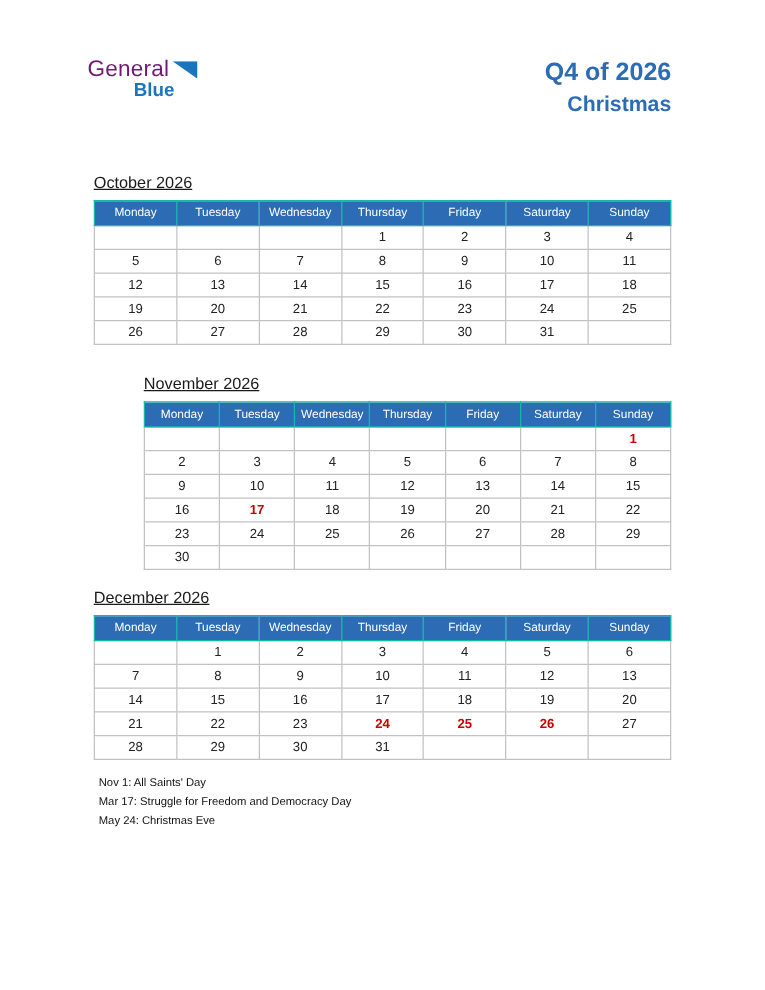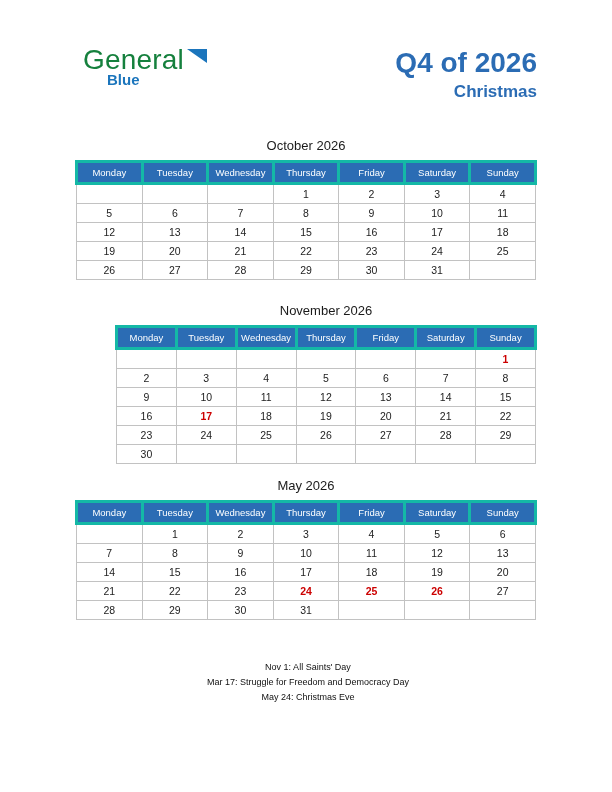--- a/index.html
+++ b/index.html
@@ -15,61 +15,61 @@
     height: 792px;
     background: #ffffff;
     font-family: "Liberation Sans", sans-serif;
     overflow: hidden;
     margin: 0 auto;
   }
 
   
   .logo { position: absolute; left: 70px; top: 46px; line-height: 1; }
   .logo-top { display: flex; align-items: flex-start; }
-  .logo-general { font-size: 28px; color: #15803d; letter-spacing: 0.2px; margin-left: 13px; }
+  .logo-general { font-size: 18px; color: #701a75; letter-spacing: 0.2px; }
   .logo-flag { margin-left: 3px; margin-top: 3px; }
   .logo-blue {
     font-size: 15px; font-weight: bold; color: var(--logo-blue);
     margin-left: 37px; margin-top: -2px;
   }
 
   
   .header-right { position: absolute; right: 75px; top: 48px; text-align: right; color: var(--accent); }
-  .q-title { font-size: 28px; font-weight: bold; line-height: 1.05; }
+  .q-title { font-size: 20px; font-weight: bold; line-height: 1.05; }
   .q-subtitle { font-size: 17px; font-weight: bold; margin-top: 5px; }
 
   
   .calendars { position: absolute; left: 75px; top: 138px; width: 462px; }
   .month { }
   .month:nth-child(1) { margin-bottom: 23px; }
   .month:nth-child(2) { margin-bottom: 14px; margin-left: 40px; }
-  .month-title { text-align: center; font-size: 13px; color: #1a1a1a; margin-bottom: 7px; }
+  .month-title { text-align: left; font-size: 13px; color: #1a1a1a; margin-bottom: 7px; text-decoration: underline; }
 
   table.cal { width: 100%; border-collapse: collapse; table-layout: fixed; }
   .cal th {
     background: var(--accent);
     color: #ffffff;
     font-weight: normal;
     font-size: 9.5px;
     padding: 4px 0;
-    border: 3px solid #14b8a6;
+    border: 1px solid #14b8a6;
   }
   .cal td {
     font-size: 10.5px;
     color: #222222;
     text-align: center;
     padding: 3px 0;
     height: 17px;
     border: 1px solid #c2c2c2;
     background: #ffffff;
   }
   .cal td.holiday { color: var(--holiday-red); font-weight: bold; }
 
   
-  .holidays { margin-top: 42px; margin-left: 4px; text-align: center; }
+  .holidays { margin-top: 13px; margin-left: 4px; }
   .holiday-line { font-size: 9px; color: #111111; margin: 4px 0; line-height: 1.2; }
 </style>
 </head>
 <body>
 
 <div class="page">
 
   <div class="logo">
     <div class="logo-top">
       <span class="logo-general">General</span>
@@ -218,21 +218,21 @@
               <td></td>
               <td></td>
               <td></td>
               <td></td>
               <td></td>
             </tr>
           </tbody>
         </table>
       </div>
       <div class="month">
-        <div class="month-title">May 2026</div>
+        <div class="month-title">December 2026</div>
         <table class="cal">
           <thead>
             <tr>
               <th>Monday</th>
               <th>Tuesday</th>
               <th>Wednesday</th>
               <th>Thursday</th>
               <th>Friday</th>
               <th>Saturday</th>
               <th>Sunday</th>

